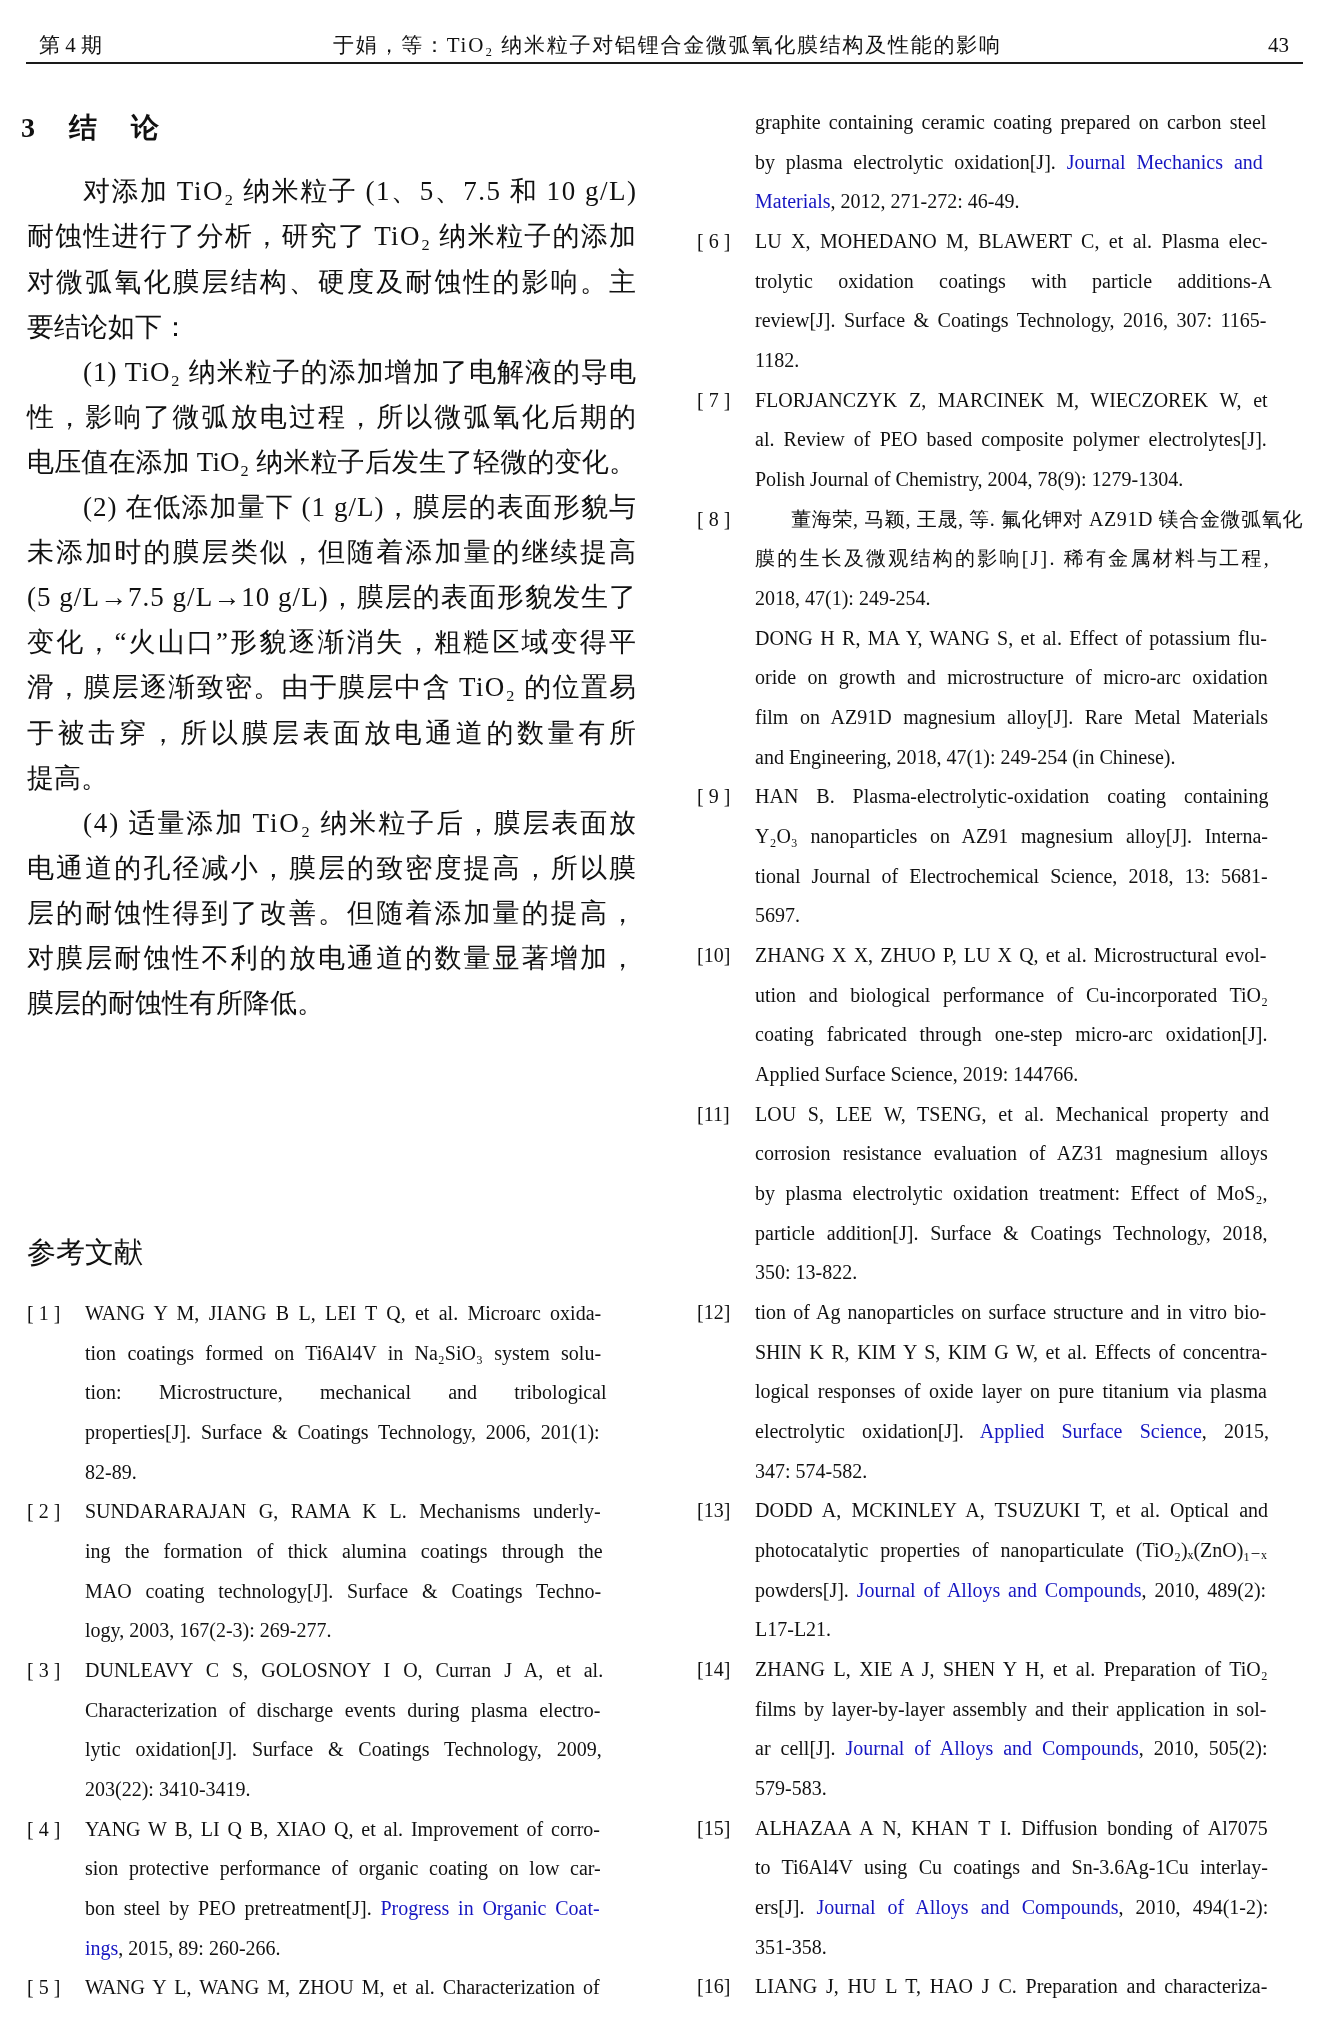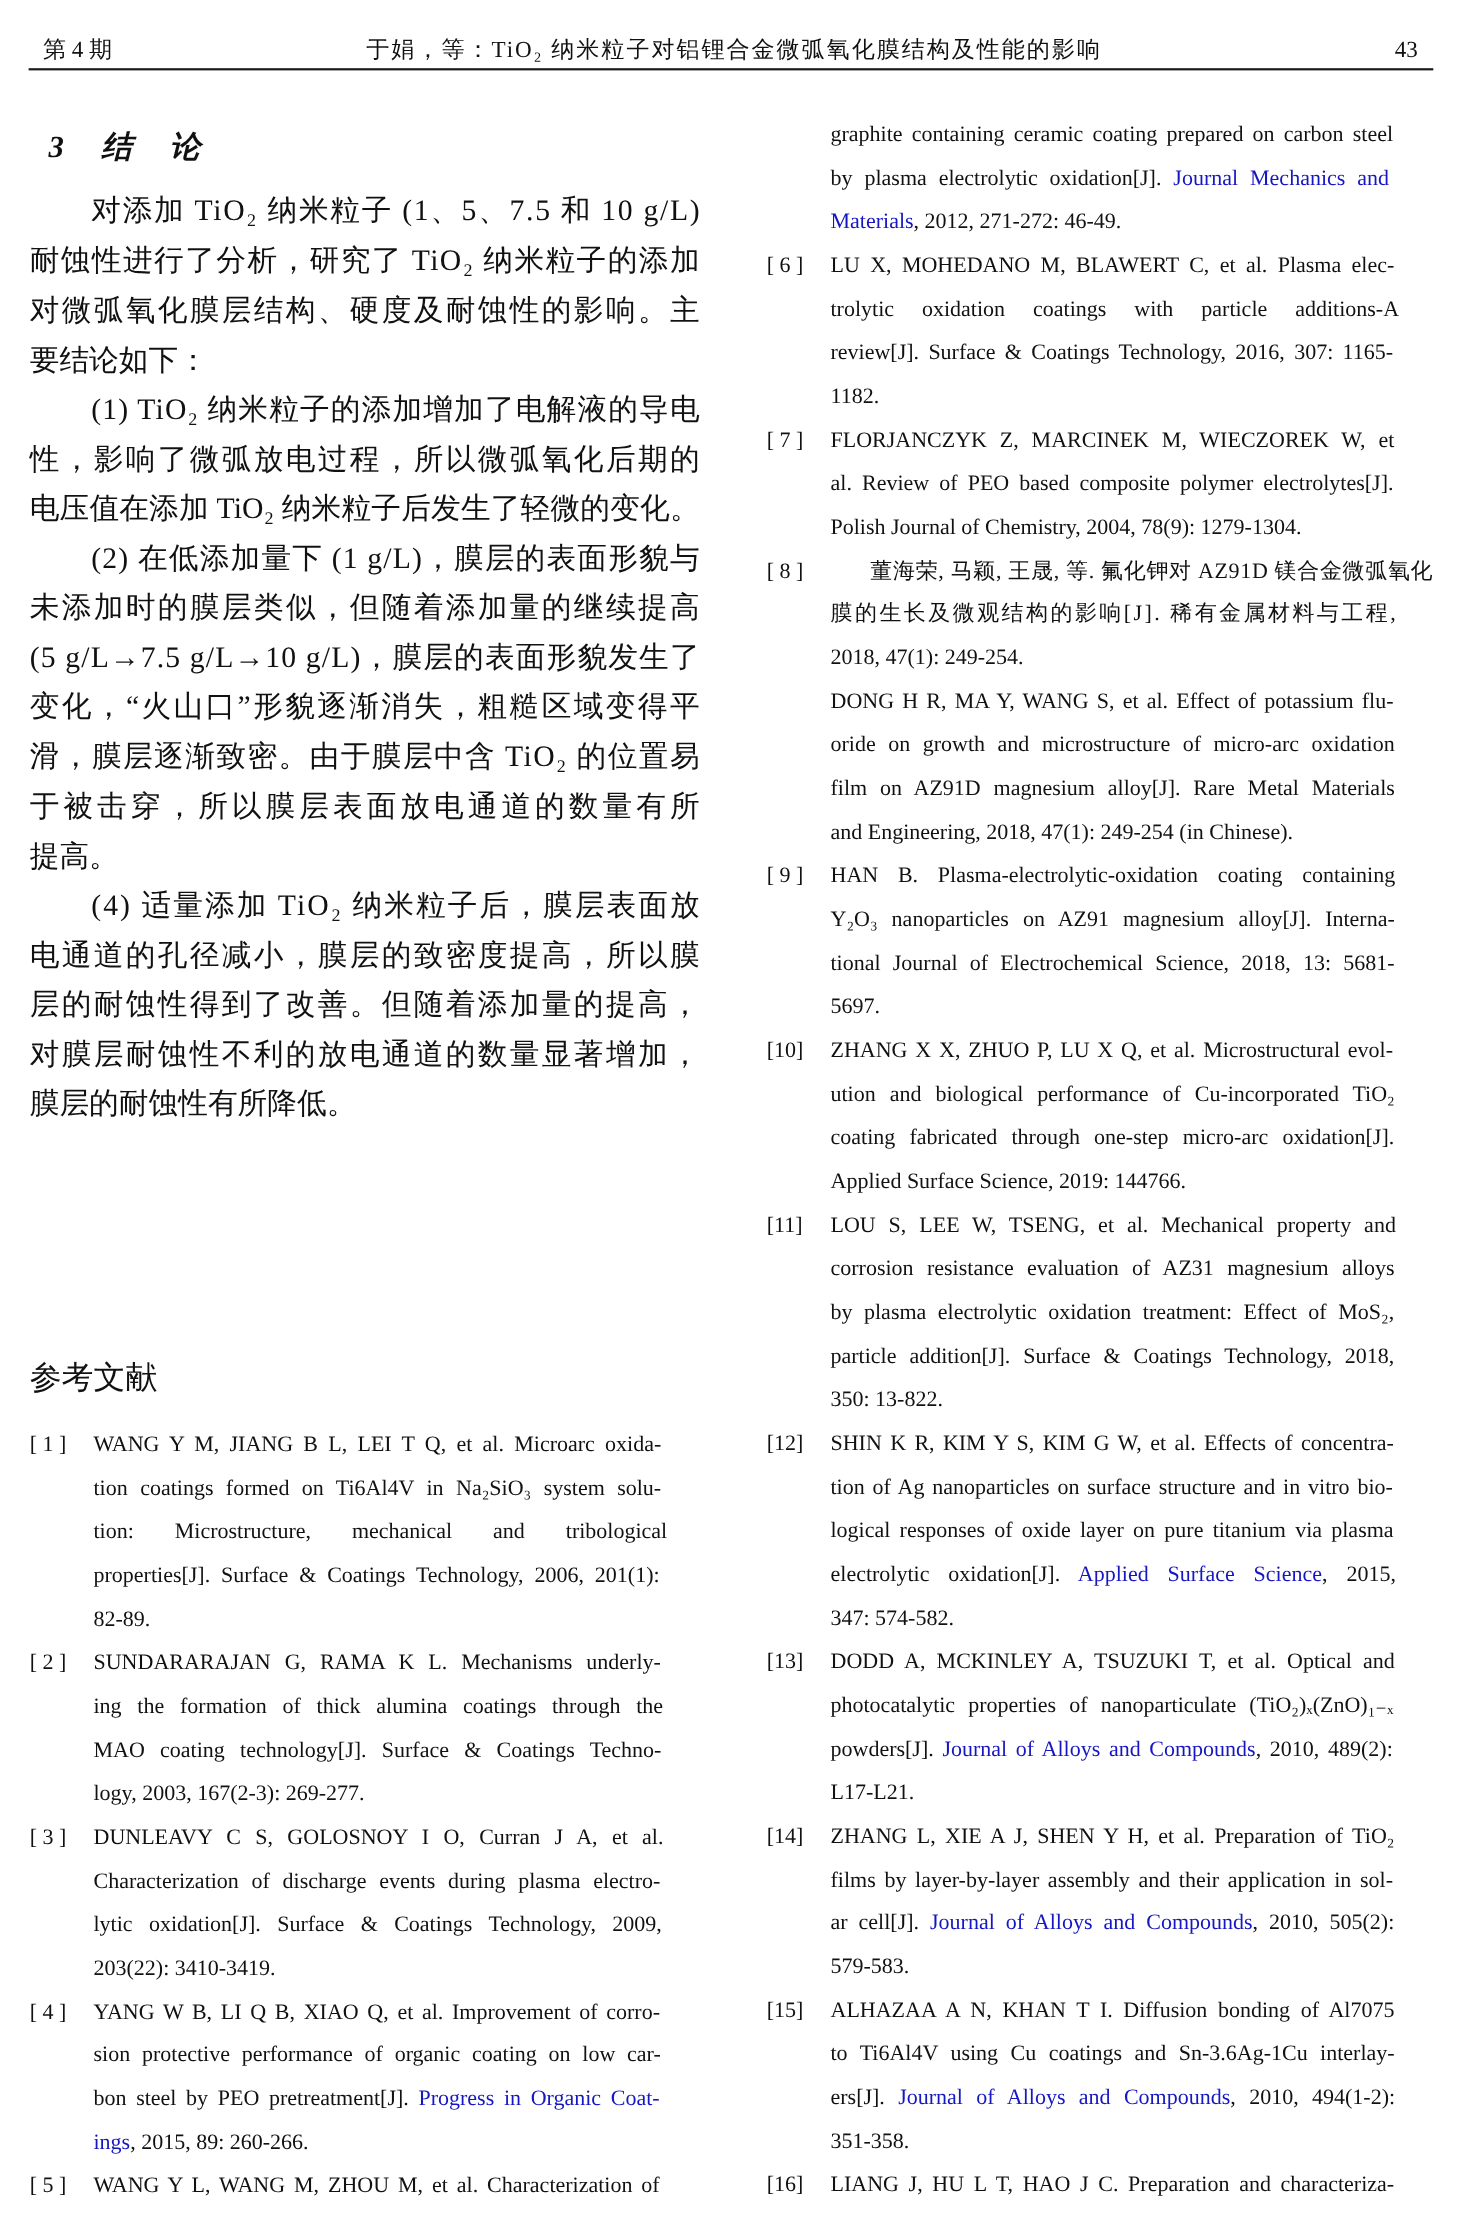--- a/index.html
+++ b/index.html
@@ -11,21 +11,21 @@
   }
   .hdr-issue, .hdr-title, .hdr-page {
     position:absolute; top:30px; height:30px; line-height:30px;
     font-size:21px; white-space:nowrap;text-align:right;
   }
   .hdr-issue { left:39px; }
   .hdr-title { left:333px; width:667px; }
   .hdr-page { left:1268px; }
   .hdr-rule { position:absolute; left:26px; top:62px; width:1277px; height:2px; background:var(--rule); }
 
-  .sec-head { position:absolute; left:44px; top:108px; height:40px; line-height:52px; white-space:nowrap;font-style:italic; }
+  .sec-head { position:absolute; left:21px; top:108px; height:40px; line-height:40px; white-space:nowrap; }
   .sec-num { display:inline-block; width:48px; font-size:28px; font-weight:bold; font-family:"Liberation Serif","DejaVu Serif",serif; }
   .sec-title { font-size:28px; letter-spacing:34px; font-family:"DejaVu Sans","Liberation Sans",sans-serif; font-weight:bold; }
 
   .concl { position:absolute; left:27px; top:169.4px; width:609px; font-size:27px; }
   .concl .ln { height:45.1px; line-height:45.1px; }
 
   .ref-heading {
     position:absolute; left:27px; top:1232px; height:40px; line-height:40px;
     font-size:29px; font-family:"DejaVu Sans","Liberation Sans",sans-serif; white-space:nowrap;
   }
@@ -193,22 +193,22 @@
         <div class="ln j" style="letter-spacing: 0px; word-spacing: 6.72917px;">LOU S, LEE W, TSENG, et al. Mechanical property and</div>
         <div class="ln j" style="letter-spacing: 0px; word-spacing: 7.14583px;">corrosion resistance evaluation of AZ31 magnesium alloys</div>
         <div class="ln j" style="letter-spacing: 0px; word-spacing: 5.45312px;">by plasma electrolytic oxidation treatment: Effect of MoS₂,</div>
         <div class="ln j" style="letter-spacing: 0px; word-spacing: 6.79688px;">particle addition[J]. Surface &amp; Coatings Technology, 2018,</div>
         <div class="ln">350: 13-822.</div>
       </div>
     </div>
     <div class="ref">
       <div class="ref-num">[12]</div>
       <div class="ref-body">
+        <div class="ln j" style="letter-spacing: 0px; word-spacing: 2.13906px;">tion of Ag nanoparticles on surface structure and in vitro bio-</div>
         <div class="ln j" style="letter-spacing: 0px; word-spacing: 2.57572px;">SHIN K R, KIM Y S, KIM G W, et al. Effects of concentra-</div>
-        <div class="ln j" style="letter-spacing: 0px; word-spacing: 2.13906px;">tion of Ag nanoparticles on surface structure and in vitro bio-</div>
         <div class="ln j" style="letter-spacing: 0px; word-spacing: 3.37153px;">logical responses of oxide layer on pure titanium via plasma</div>
         <div class="ln j" style="letter-spacing: 0px; word-spacing: 12.1594px;"><span>electrolytic oxidation[J]. </span><a class="lnk">Applied Surface Science</a><span>, 2015,</span></div>
         <div class="ln">347: 574-582.</div>
       </div>
     </div>
     <div class="ref">
       <div class="ref-num">[13]</div>
       <div class="ref-body">
         <div class="ln j" style="letter-spacing: 0px; word-spacing: 5.17535px;">DODD A, MCKINLEY A, TSUZUKI T, et al. Optical and</div>
         <div class="ln j" style="letter-spacing: 0px; word-spacing: 6.89453px;">photocatalytic properties of nanoparticulate (TiO₂)ₓ(ZnO)₁₋ₓ</div>

